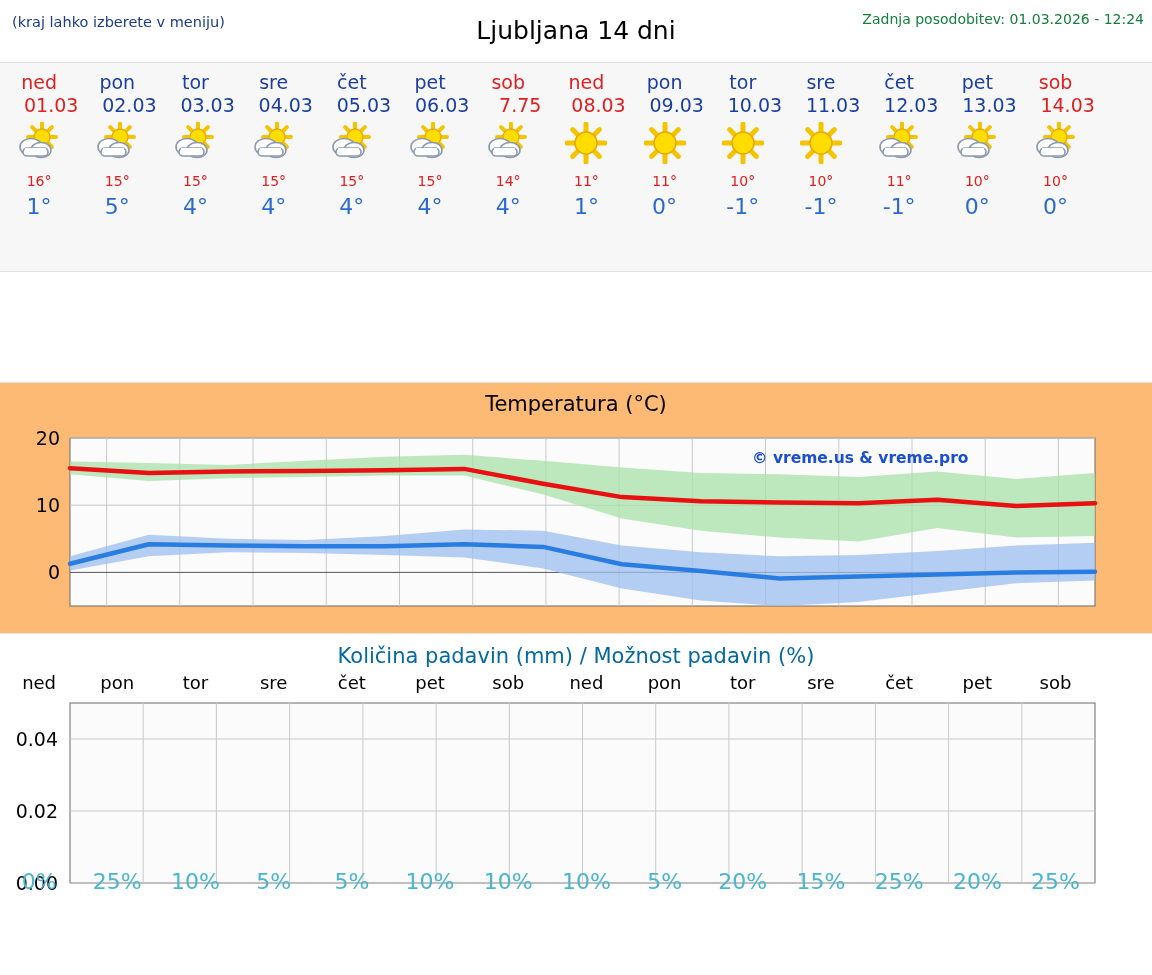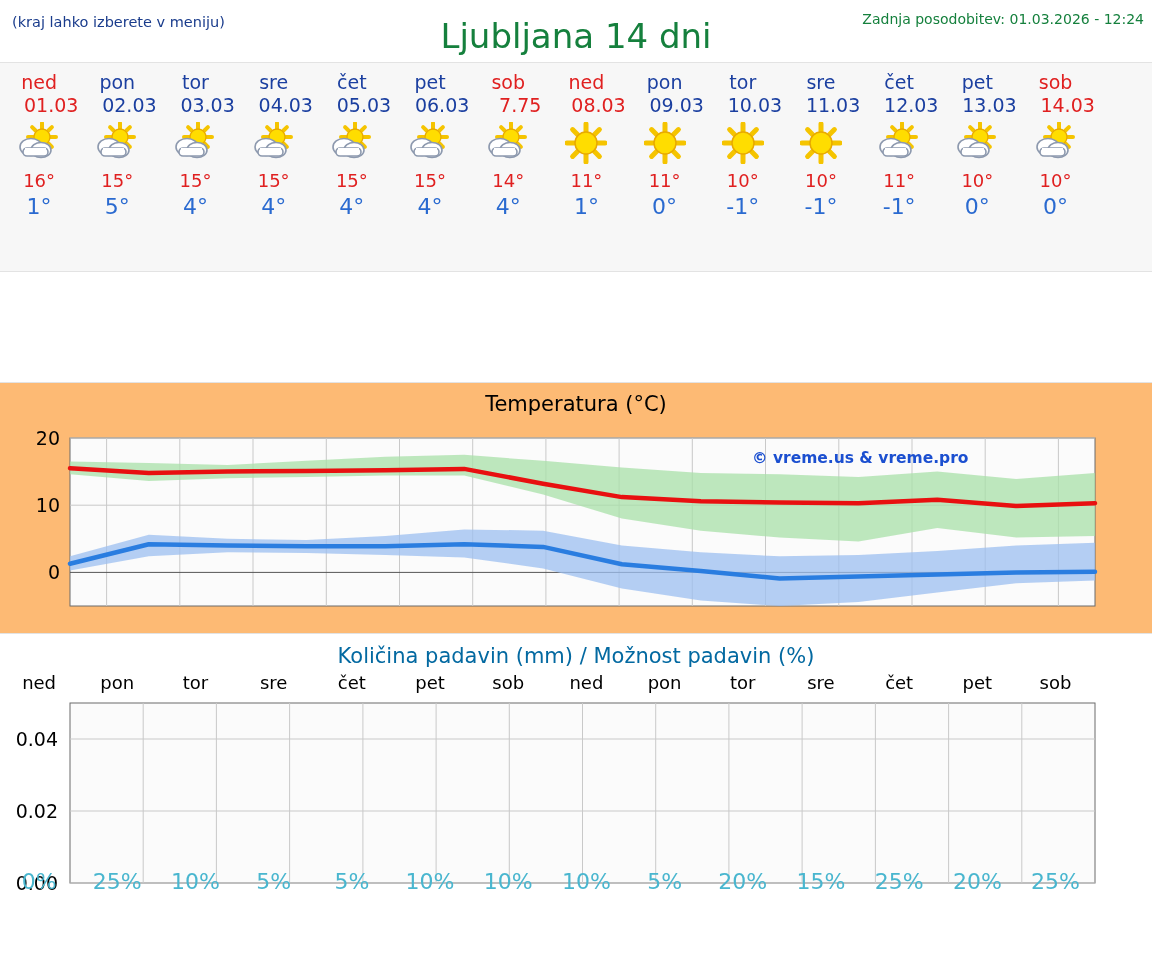--- a/index.html
+++ b/index.html
@@ -36,22 +36,22 @@
     font-size: 14px;
     color: #15803d;
     margin-left: 34px;
   }
   .page-title {
     position: absolute;
     left: 0;
     right: 0;
     top: 16px;
     text-align: center;
-    font-size: 34px;
-    color: #15803d;
+    font-size: 25px;
+    color: #000000;
   }
 
   
   .days-strip {
     position: relative;
     height: 208px;
     background: #f7f7f7;
     border-top: 1px solid #e3e3e3;
     border-bottom: 1px solid #e3e3e3;
   }
@@ -78,21 +78,21 @@
     height: 46px;
     margin-top: 3px;
     display: flex;
     align-items: center;
     justify-content: center;
   }
   .temps {
     margin-top: 2px;
   }
   .tmax {
-    font-size: 18px;
+    font-size: 14px;
     color: #e02020;
     line-height: 26px;
   }
   .tmin {
     font-size: 22px;
     color: #2a6ad0;
     line-height: 26px;
   }
 
   

